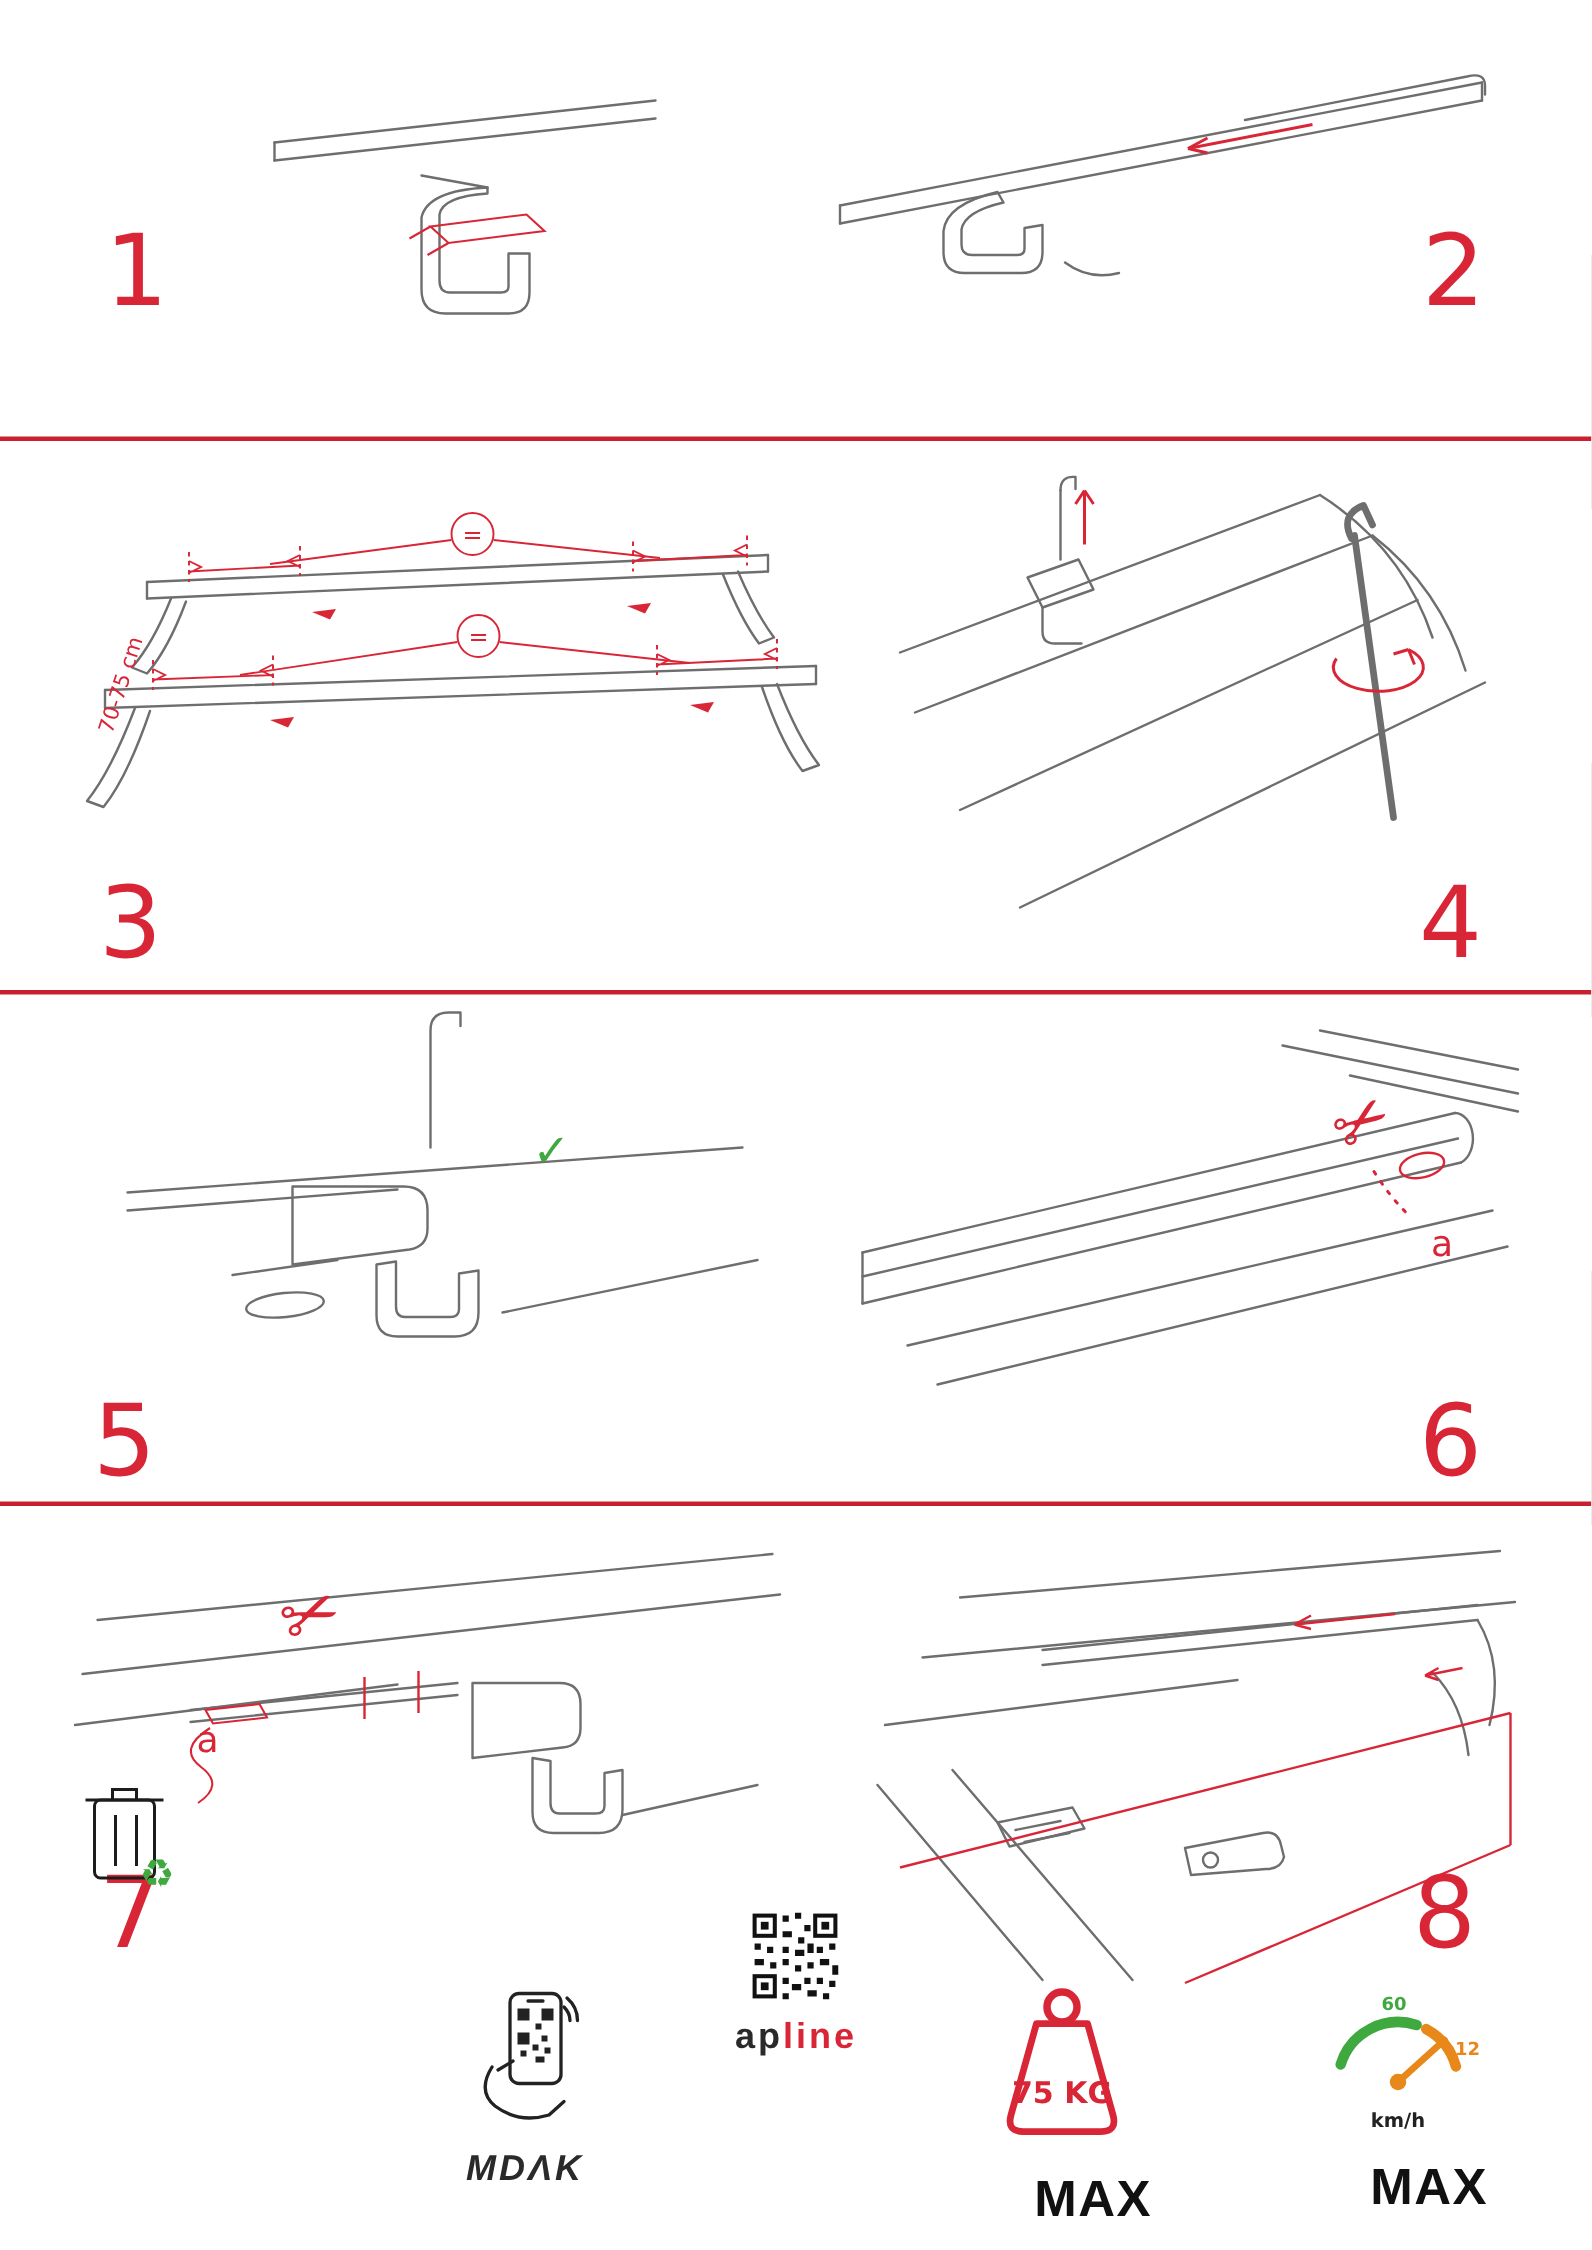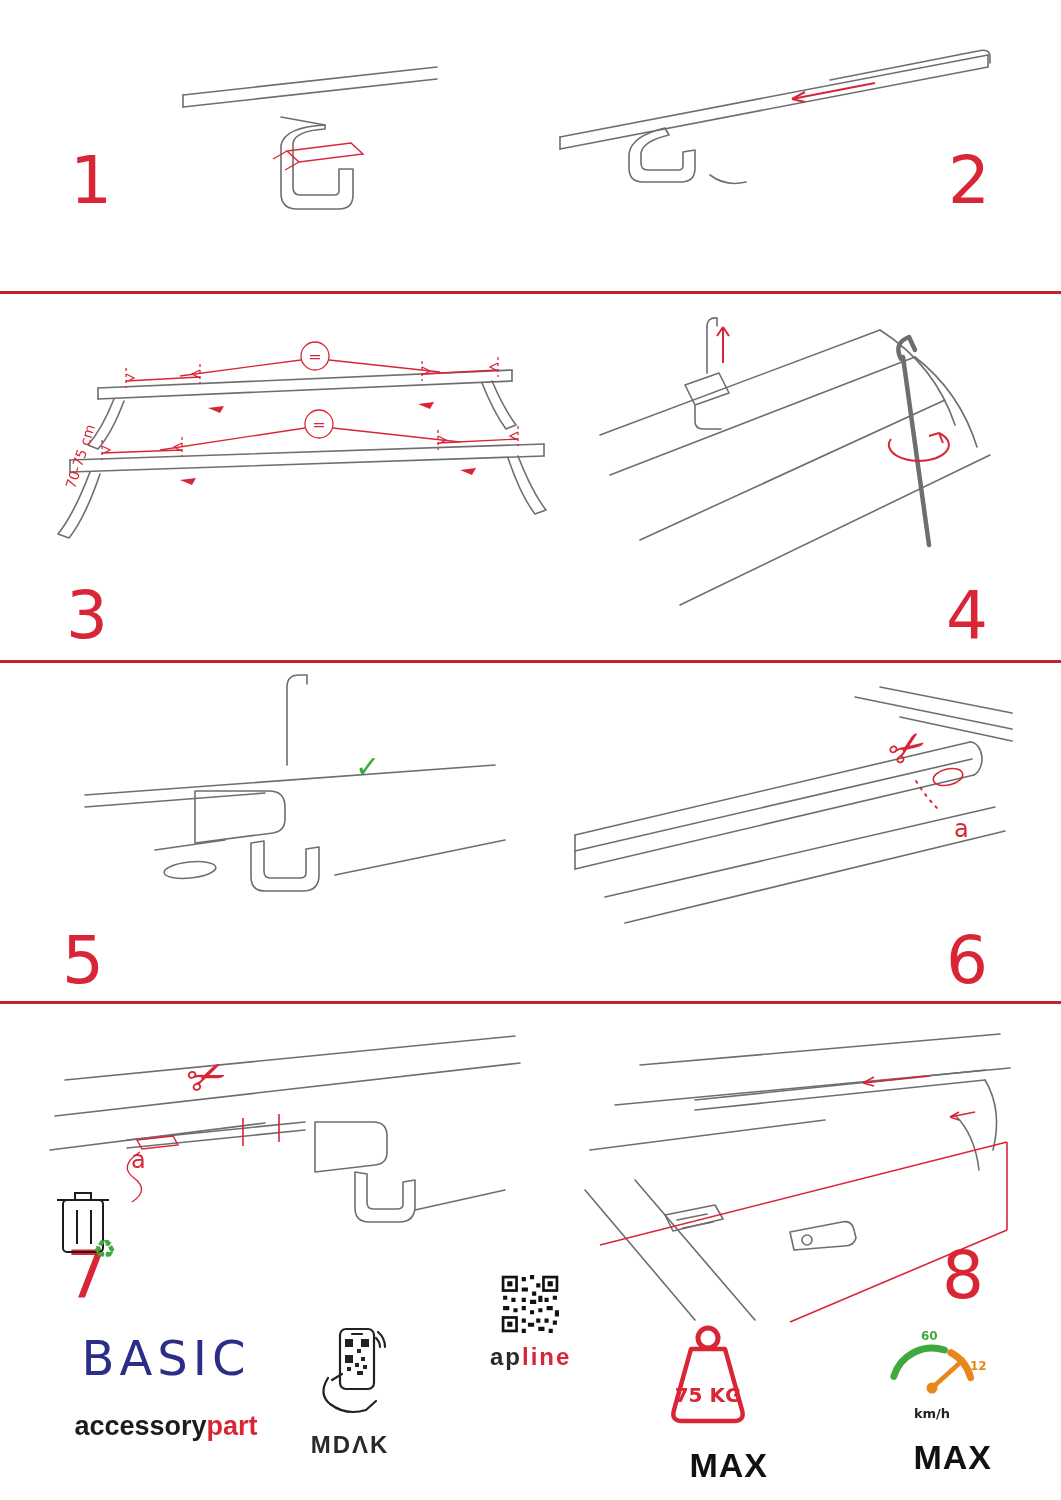--- a/index.html
+++ b/index.html
@@ -214,26 +214,22 @@
     </g>
     <g stroke="#d92637" fill="none" stroke-width="1.6">
       <path d="M55 225 L462 122"></path>
       <path d="M462 122 V210"></path>
       <path d="M462 210 L245 302"></path>
       <path d="M385 56 L318 63 M318 63 l11 -6 M318 63 l11 3"></path>
       <path d="M430 92 L405 97 M405 97 l9 -5 M405 97 l9 3"></path>
     </g>
   </svg>
 
-  <div class="brand-block">
-    <div class="brand">BASIC</div>
-    <div class="brand-sub"><span>accessory</span><span class="red">part</span></div>
-  </div>
-
-  <div class="logo-item" style="left:300px;top:1326px;width:100px;">
+
+  <div class="logo-item" style="left:300px;top:1326px;width:100px;font-style:italic;">
     <svg width="80" height="95" viewBox="0 0 80 95">
       <g stroke="#222" fill="none" stroke-width="2.2" stroke-linejoin="round" stroke-linecap="round">
         <rect x="30" y="3" width="34" height="60" rx="6"></rect>
         <path d="M42 8 h10"></path>
         <path d="M18 52 q-10 16 2 26 q16 12 36 6 l10 -9"></path>
         <path d="M22 54 l10 -6"></path>
         <path d="M68 6 q7 6 7 15"></path>
         <path d="M66 12 q4 4 4 9"></path>
       </g>
       <g fill="#222">

